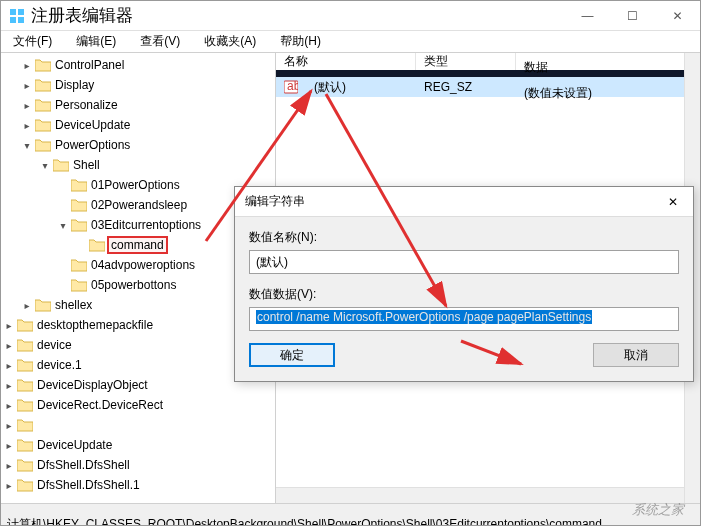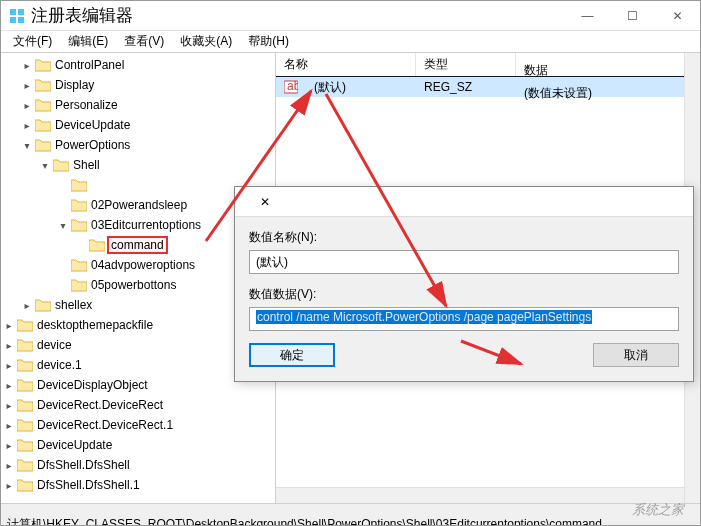--- a/index.html
+++ b/index.html
@@ -4,28 +4,28 @@
 <style>
 * { box-sizing: border-box; margin: 0; padding: 0; font-family: "Microsoft YaHei", "Segoe UI", sans-serif; font-size: 12px; }
 body { background: #fff; width: 701px; height: 526px; overflow: hidden; position: relative; border: 1px solid #999; }
 
 .titlebar { height: 30px; background: #fff; display: flex; align-items: center; border-bottom: 1px solid #e0e0e0; }
 .app-icon { width: 16px; height: 16px; margin: 0 6px 0 8px; display: inline-flex; }
 .title { flex: 1; font-size: 17px; color: #000; }
 .win-btns { display: flex; }
 .win-btn { width: 45px; height: 30px; display: flex; align-items: center; justify-content: center; color: #555; }
 
-.menubar { height: 22px; display: flex; align-items: center; padding-left: 4px; border-bottom: 1px solid #d0d0d0; background: #fff; }
+.menubar { height: 22px; display: flex; align-items: center; padding-left: 4px; border-bottom: 1px solid #d0d0d0; background: #fff; gap: 8px; }
 .menu-item { padding: 2px 8px; color: #000; }
 
 .main { display: flex; height: calc(100% - 30px - 22px - 22px); }
 .tree-pane { width: 275px; overflow: auto; border-right: 1px solid #d0d0d0; padding-top: 2px; }
 .list-pane { flex: 1; overflow: auto; position: relative; }
 
-.list-header { display: flex; border-bottom: 1px solid #0f172a; background: #fff; height: 24px; align-items: center; justify-content: space-between; }
+.list-header { display: flex; border-bottom: 7px solid #0f172a; background: #fff; height: 24px; align-items: center; justify-content: space-between; }
 .list-header .col { padding: 4px 8px; border-right: 1px solid #e5e5e5; height: 100%; display: flex; align-items: center; }
 .col-name { width: 140px; }
 .col-type { width: 100px; }
 .col-data { flex: 1; margin-top: 12px; }
 
 .list-row { display: flex; height: 20px; align-items: center; }
 .list-row.selected { background: #cde8ff; }
 .list-row .cell { padding: 1px 8px; display: flex; align-items: center; gap: 16px; }
 .reg-icon { width: 14px; height: 14px; display: inline-flex; }
 
@@ -167,20 +167,21 @@
                   </div>
               <ul>
                 <li>
                       <div class="tree-row">
                         <span class="tree-toggle"></span>
                         <span class="folder-icon">
                           <svg viewBox="0 0 16 14">
                             <path d="M0 2h5l2 2h9v9H0z" fill="#ffe9a6" stroke="#d9b64b"></path>
                           </svg>
                         </span>
+                        <span class="tree-label">01PowerOptions</span>
                       </div>
                     </li>
                 <li>
                       <div class="tree-row">
                         <span class="tree-toggle"></span>
                         <span class="folder-icon">
                           <svg viewBox="0 0 16 14">
                             <path d="M0 2h5l2 2h9v9H0z" fill="#ffe9a6" stroke="#d9b64b"></path>
                           </svg>
                         </span>
@@ -306,21 +307,20 @@
           </div>
         </li>
       <li>
           <div class="tree-row">
             <span class="tree-toggle">▸</span>
             <span class="folder-icon">
               <svg viewBox="0 0 16 14">
                 <path d="M0 2h5l2 2h9v9H0z" fill="#ffe9a6" stroke="#d9b64b"></path>
               </svg>
             </span>
-            <span class="tree-label">DeviceRect.DeviceRect.1</span>
           </div>
         </li>
       <li>
           <div class="tree-row">
             <span class="tree-toggle">▸</span>
             <span class="folder-icon">
               <svg viewBox="0 0 16 14">
                 <path d="M0 2h5l2 2h9v9H0z" fill="#ffe9a6" stroke="#d9b64b"></path>
               </svg>
             </span>
@@ -375,20 +375,21 @@
     <div class="scroll-h"></div>
   </div>
 </div>
 
 <div class="statusbar">
   <span>计算机\HKEY_CLASSES_ROOT\DesktopBackground\Shell\PowerOptions\Shell\03Editcurrentoptions\command</span>
 </div>
 
 <div class="dialog">
   <div class="dlg-title">
+    <span class="dlg-title-text">编辑字符串</span>
     <span class="dlg-close">✕</span>
   </div>
   <div class="dlg-body">
     <label class="dlg-label">数值名称(N):</label>
     <input class="dlg-input" readonly="" value="(默认)" style="">
     <label class="dlg-label">数值数据(V):</label>
     <div class="dlg-input sel"><span class="seltext">control /name Microsoft.PowerOptions /page pagePlanSettings</span></div>
     <div class="dlg-btns">
       <div class="dlg-btn primary">确定</div>
       <div class="dlg-btn">取消</div>

